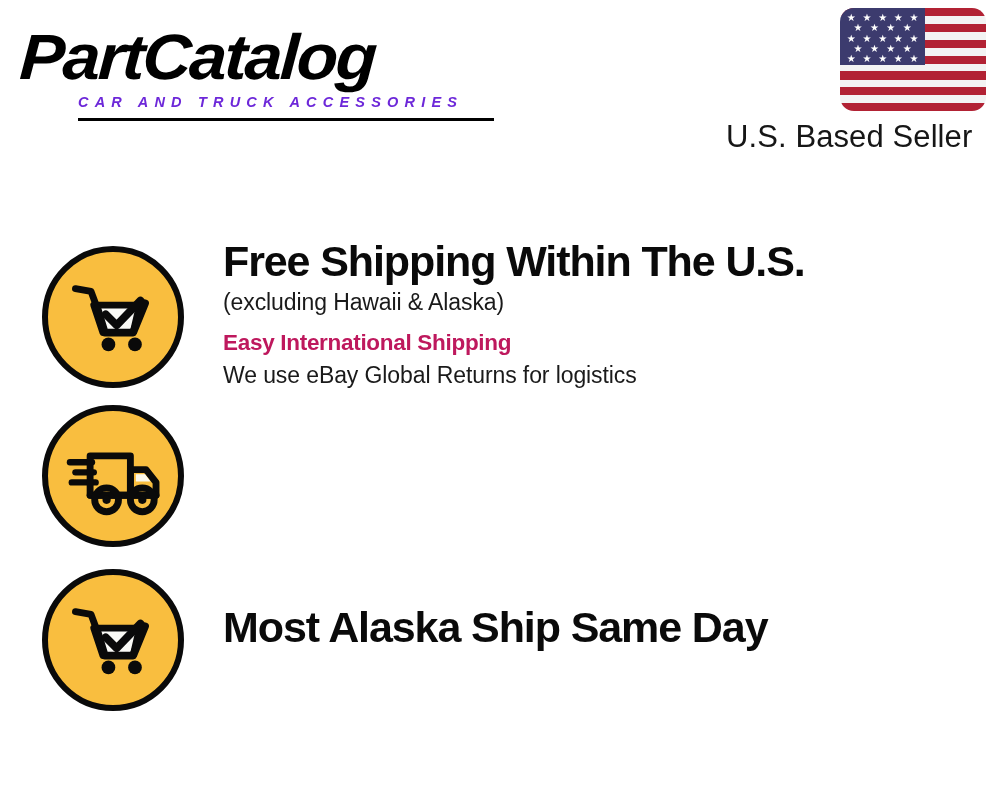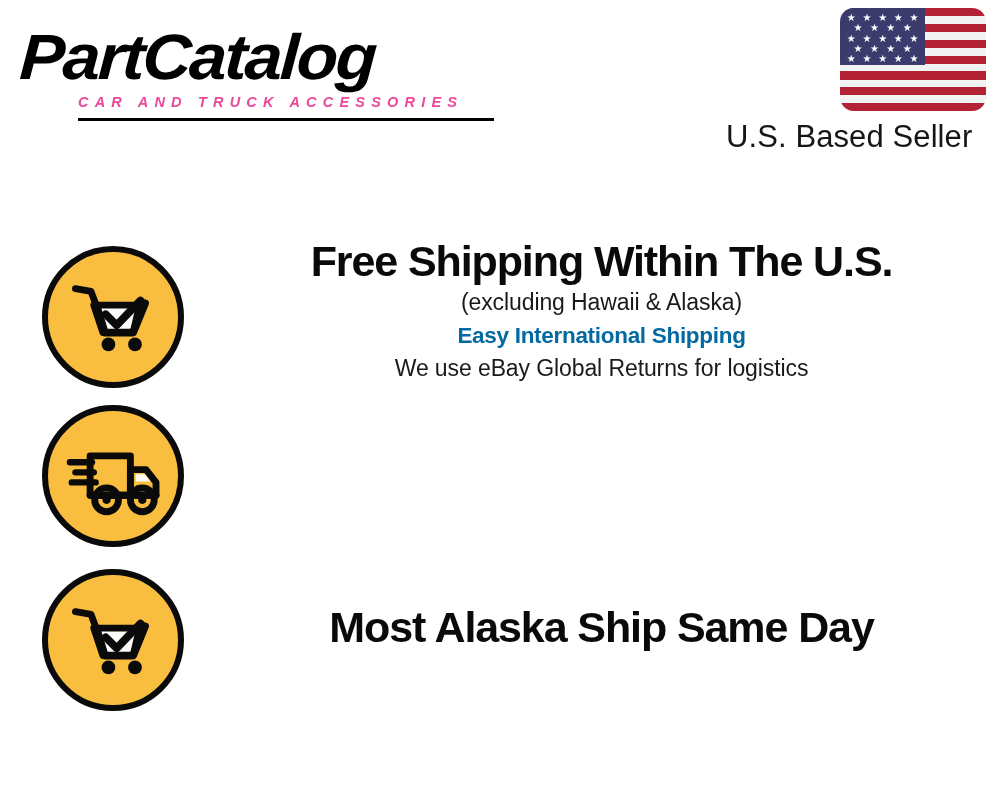--- a/index.html
+++ b/index.html
@@ -39,21 +39,21 @@
     white-space: nowrap;
     transform: scaleX(1.06) skewX(-3deg);
     transform-origin: left top;
   }
   .logo-tagline {
     font-family: "Liberation Sans", sans-serif;
     font-weight: 700;
     font-style: italic;
     font-size: 14.5px;
     letter-spacing: 6.2px;
-    color: #ec4899;
+    color: #6d28d9;
     white-space: nowrap;
     margin-top: 2px;
     margin-left: 56px;
   }
   .logo-underline {
     position: absolute;
     left: 56px;
     top: 96px;
     width: 416px;
     height: 3px;
@@ -131,21 +131,20 @@
   
   .features {
     position: absolute;
     left: 0;
     top: 236px;
     width: 1000px;
   }
   .feature-row {
     position: relative;
     height: 172px;
-    text-align: center;
   }
   .badge {
     position: absolute;
     left: 42px;
     width: 142px;
     height: 142px;
     border-radius: 50%;
     background: #F9BE3F;
     border: 6px solid #0A0A0A;
     box-sizing: border-box;
@@ -178,23 +177,23 @@
     font-size: 23px;
     line-height: 32px;
     color: #1A1A1A;
     letter-spacing: -0.1px;
   }
   .feature-sub-strong {
     font-family: "Liberation Sans", sans-serif;
     font-weight: 700;
     font-size: 22.5px;
     line-height: 32px;
-    color: #0369a1;
+    color: #be185d;
     letter-spacing: -0.3px;
-    margin-top: 2px;
+    margin-top: 9px;
   }
 
   
   .row-1 .badge { top: 10px; }
   .row-1 .feature-text { top: 0px; }
   .row-2 { height: 172px; }
   .row-2 .badge { top: -3px; }
   .row-2 .feature-text { top: 32px; }
   .row-3 .badge { top: -11px; }
   .row-3 .feature-text { top: 22px; }

